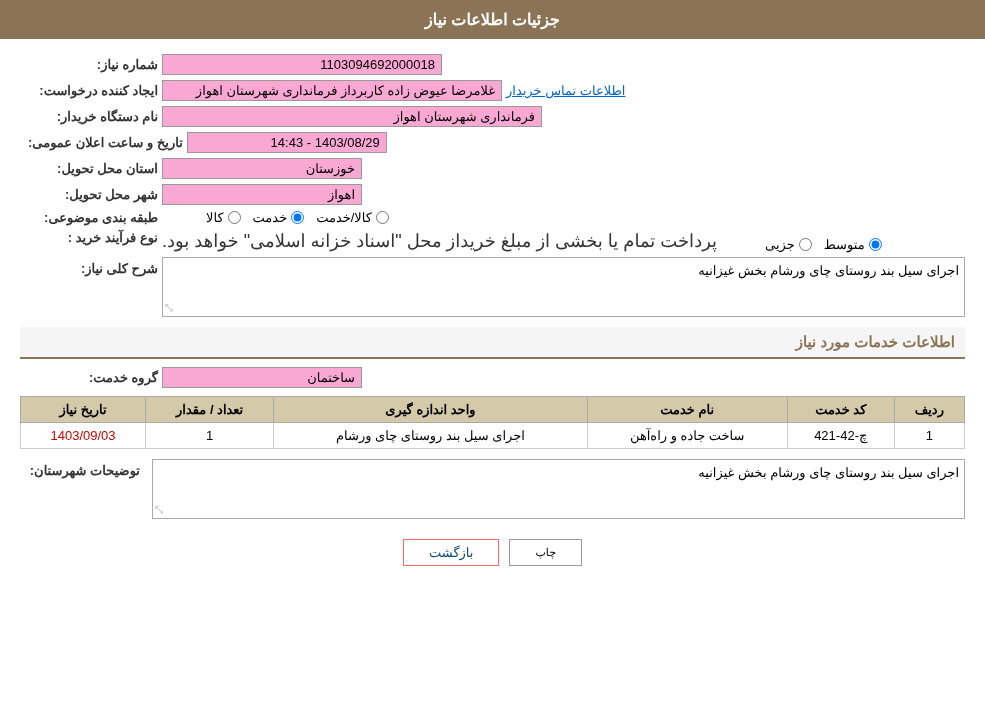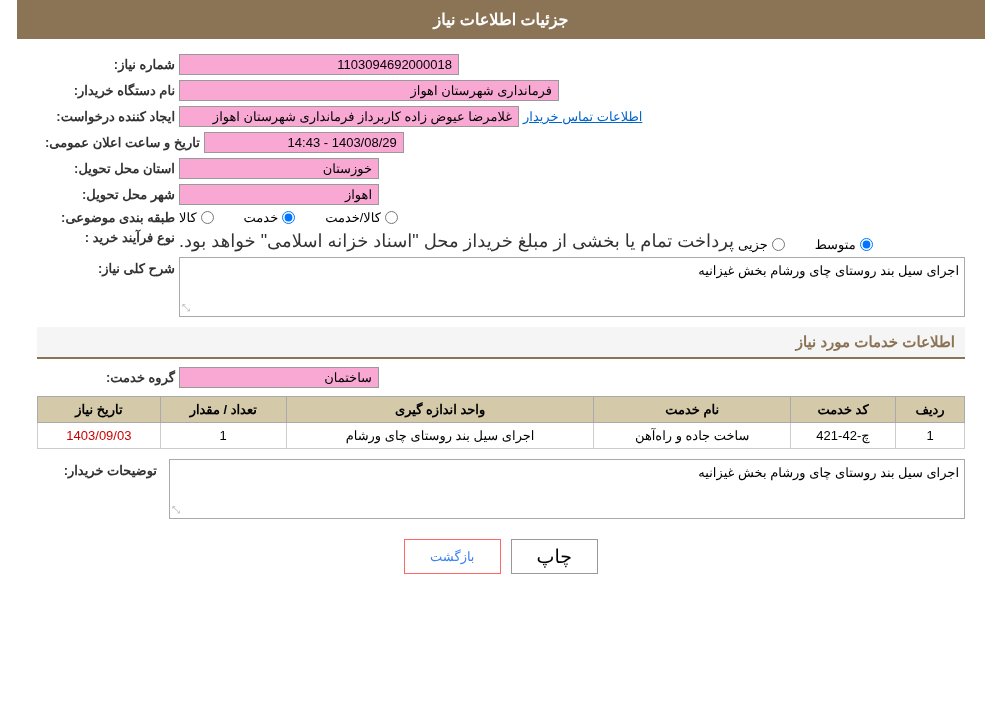--- a/index.html
+++ b/index.html
@@ -7,21 +7,20 @@
       font-family: Tahoma, Arial, sans-serif;
       font-size: 13px;
       background: #f0f0f0;
       direction: rtl;
     }
     .page-wrapper {
       width: 985px;
       min-height: 703px;
       background: #fff;
       margin: 0 auto;
-      padding-left: 17px;
     }
     .header-bar {
       background: #8B7355;
       color: #fff;
       text-align: center;
       padding: 10px;
       font-size: 16px;
       font-weight: bold;
     }
     .content {
@@ -51,23 +50,24 @@
       padding: 2px 6px;
       text-align: right;
     }
     .link-style {
       color: #0066cc;
       text-decoration: underline;
       cursor: pointer;
     }
     .radio-group {
       display: flex;
-      gap: 30px;
+      gap: 12px;
       flex-direction: row-reverse;
       align-items: flex-end;
+      margin-left: 44px;
     }
     .radio-item {
       display: flex;
       align-items: center;
       gap: 4px;
       flex-direction: row-reverse;
     }
     .description-box {
       border: 1px solid #aaa;
       background: #fff;
@@ -118,27 +118,27 @@
       justify-content: center;
       gap: 10px;
       margin-top: 20px;
       margin-bottom: 20px;
     }
     .btn-print {
       background: #fff;
       border: 1px solid #999;
       padding: 5px 25px;
       cursor: pointer;
-      font-size: 19px;
+      font-size: 11px;
       font-family: Tahoma, Arial, sans-serif;
     }
     .btn-back {
       background: #fff;
       border: 1px solid #f66;
-      color: #3b82f6;
+      color: #0c4a6e;
       padding: 5px 25px;
       cursor: pointer;
       font-size: 13px;
       font-family: Tahoma, Arial, sans-serif;
     }
     .main-content-area {
       position: relative;
     }
     .inline-row {
       display: flex;
@@ -158,28 +158,28 @@
   </div>
 
   <div class="content main-content-area">
 
     <div class="inline-row">
       <span class="lbl">شماره نیاز:</span>
       <span class="bordered-input" style="min-width:280px;">1103094692000018</span>
     </div>
 
     <div class="inline-row">
-      <span class="lbl">نام دستگاه خریدار:</span>
-      <span class="bordered-input" style="min-width:380px;">فرمانداری شهرستان اهواز</span>
-    </div>
-
-    <div class="inline-row">
       <span class="lbl">ایجاد کننده درخواست:</span>
       <span class="bordered-input" style="min-width:340px;">غلامرضا عیوض زاده  کاربرداز فرمانداری شهرستان اهواز</span>
       <span class="link-style">اطلاعات تماس خریدار</span>
+    </div>
+
+    <div class="inline-row">
+      <span class="lbl">نام دستگاه خریدار:</span>
+      <span class="bordered-input" style="min-width:380px;">فرمانداری شهرستان اهواز</span>
     </div>
 
     <div class="inline-row">
       <span class="lbl">تاریخ و ساعت اعلان عمومی:</span>
       <span class="bordered-input" style="min-width:200px;">1403/08/29 - 14:43</span>
     </div>
 
 
     <div class="inline-row">
       <span class="lbl">استان محل تحویل:</span>
@@ -261,21 +261,21 @@
       <td>چ-42-421</td>
       <td>ساخت جاده و راه‌آهن</td>
       <td>اجرای سیل بند روستای چای ورشام</td>
       <td>1</td>
       <td style="color:#c00;">1403/09/03</td>
     </tr>
         </tbody>
     </table>
 
     <div class="inline-row" style="align-items:flex-start;">
-      <span class="lbl buyer-comments-label" style="margin-top:4px;">توضیحات خریدار:</span>
+      <span class="lbl buyer-comments-label" style="margin-top:4px;">توضیحات شهرستان:</span>
       <div style="flex:1; min-width:500px; position:relative;">
         <div class="description-box">
           <span>اجرای سیل بند روستای چای ورشام بخش غیزانیه</span>
           <span class="resize-icon">⤡</span>
         </div>
       </div>
     </div>
 
     <div class="bottom-buttons">
       <button class="btn-print">چاپ</button>

